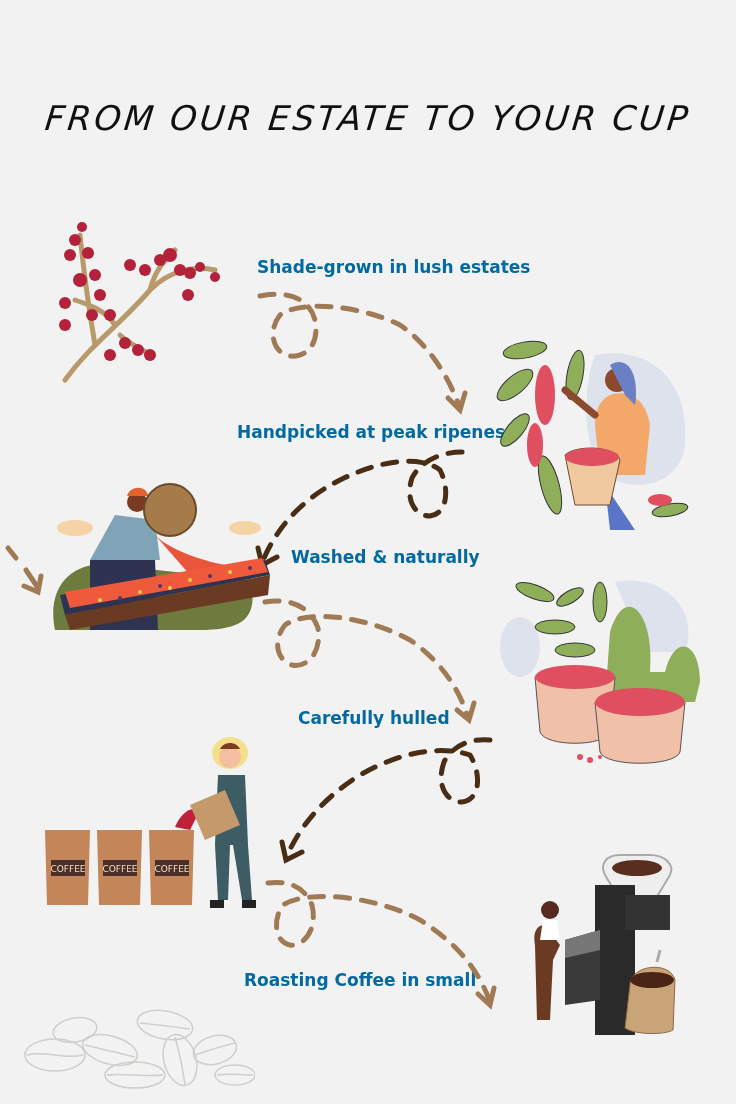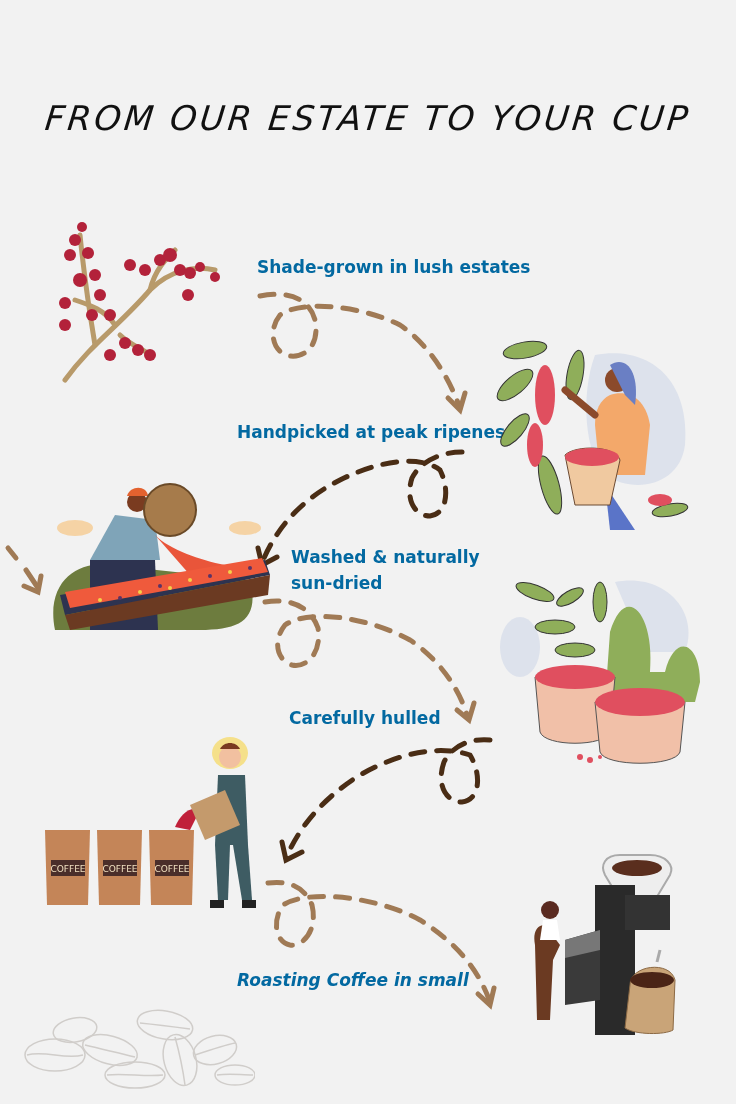--- a/index.html
+++ b/index.html
@@ -23,26 +23,25 @@
 </style>
 </head>
 <body>
 
 <div class="title">FROM OUR ESTATE TO YOUR CUP</div>
 
 <div class="step-label" style="left:257px; top:254px;">Shade-grown in lush estates</div>
 <div class="step-label" style="left:237px; top:419px;">Handpicked at peak ripeness</div>
 <div class="step-label" style="left:291px; top:544px;">
   <div>Washed &amp; naturally</div>
-  <div>sun-dried</div>
 </div>
-<div class="step-label" style="left:289px; top:705px;">
+<div class="step-label" style="left:298px; top:705px;">
   <div>Carefully hulled</div>
 </div>
-<div class="step-label" style="left:237px; top:967px;font-style:italic;">
+<div class="step-label" style="left:244px; top:967px;">
   <div>Roasting Coffee in small</div>
 </div>
 
 <svg class="layer" width="736" height="1104">
   <defs>
     <style>
       .al { fill:none; stroke:#a07a55; stroke-width:5; stroke-linecap:round; stroke-dasharray:14 12; }
       .ad { fill:none; stroke:#4a2d15; stroke-width:5; stroke-linecap:round; stroke-dasharray:14 12; }
       .hl { fill:none; stroke:#a07a55; stroke-width:5; stroke-linecap:round; }
       .hd { fill:none; stroke:#4a2d15; stroke-width:5; stroke-linecap:round; }

